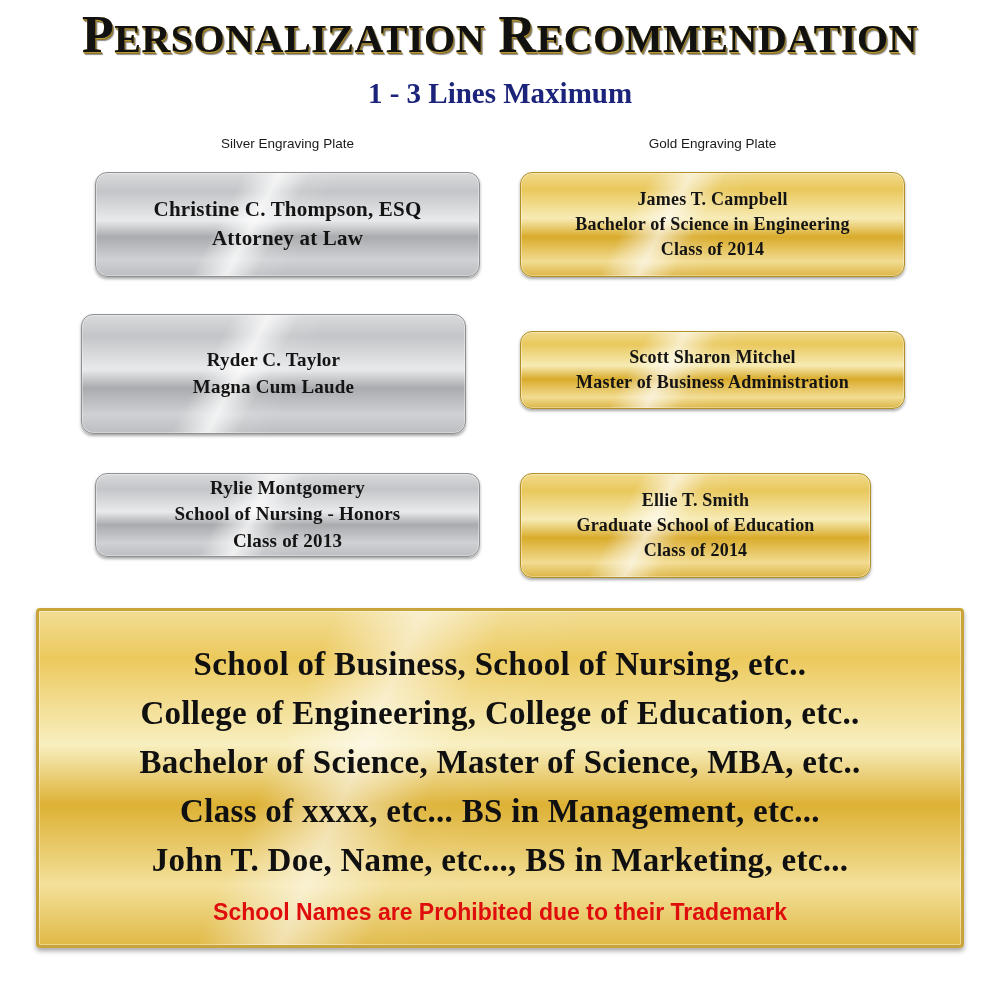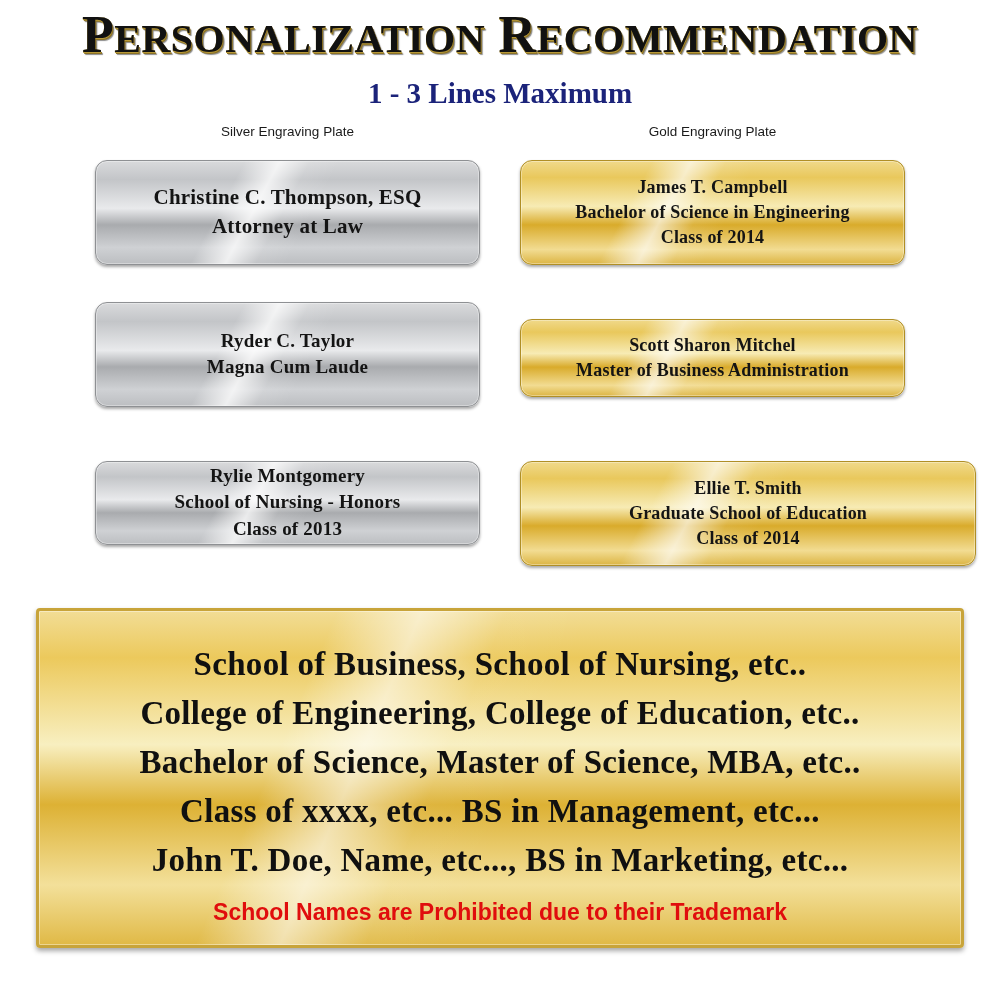--- a/index.html
+++ b/index.html
@@ -45,21 +45,21 @@
     font-weight: bold;
     font-size: 29px;
     color: #1b237a;
     margin-top: 14px;
   }
 
   
   .col-headers {
     position: relative;
     height: 26px;
-    margin-top: 14px;
+    margin-top: 26px;
   }
   .col-header {
     position: absolute;
     font-size: 13.5px;
     color: #1a1a1a;
     text-align: center;
   }
   .col-header.silver { left: 95px; width: 385px; }
   .col-header.gold   { left: 520px; width: 385px; }
 
@@ -105,24 +105,24 @@
         rgba(255,255,255,0.65) 39%,
         rgba(255,255,255,0.08) 47%,
         rgba(255,255,255,0) 54%),
       linear-gradient(180deg,#f0d98a 0%, #e9c85c 16%, #f7ebb4 44%, #d9ab2b 62%, #f2dc92 86%, #dcb544 100%);
     border: 1px solid #b08f26;
   }
 
   
   .p1 { left: 95px;  top: 6px;   width: 385px; height: 105px; }
   .p2 { left: 520px; top: 6px;   width: 385px; height: 105px; }
-  .p3 { left: 95px;  top: 148px; width: 385px; height: 105px; }
+  .p3 { left: 81px;  top: 148px; width: 385px; height: 120px; }
   .p4 { left: 520px; top: 165px; width: 385px; height: 78px; text-align: right;  }
   .p5 { left: 95px;  top: 307px; width: 385px; height: 84px; }
-  .p6 { left: 520px; top: 307px; width: 456px; height: 105px; }
+  .p6 { left: 520px; top: 307px; width: 351px; height: 105px; }
 
   .plate .line.s1 { font-size: 21px; }
   .plate .line.s2 { font-size: 19px; }
   .plate .line.s3 { font-size: 18px; }
 
   
   .big-panel {
     position: absolute;
     left: 36px;
     top: 608px;

